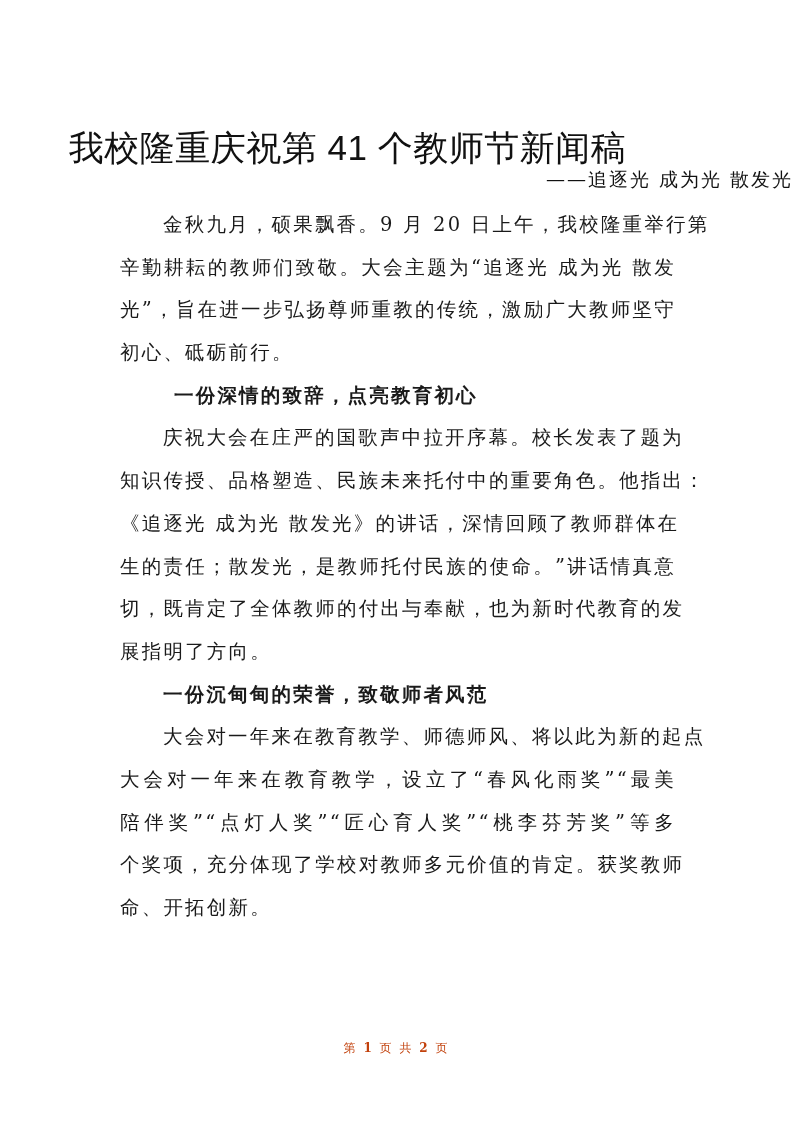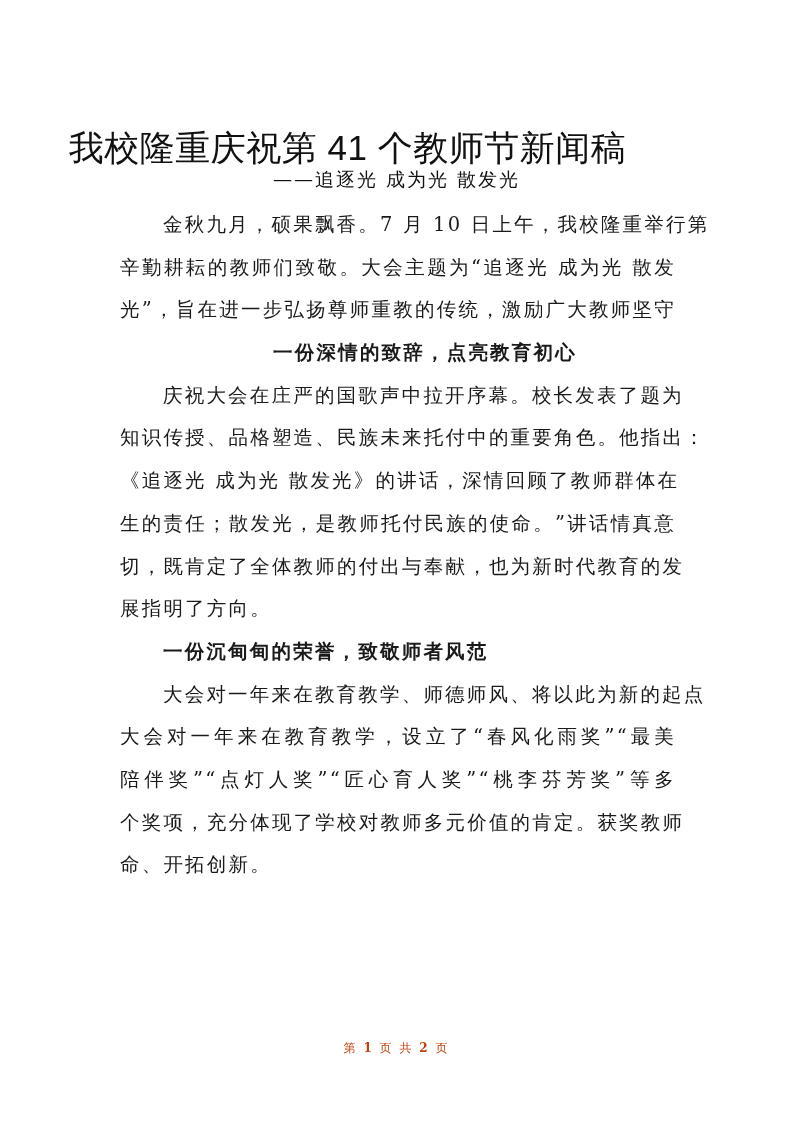--- a/index.html
+++ b/index.html
@@ -34,21 +34,21 @@
       font-family: Liberation Sans, sans-serif;
       color: #111;
       white-space: nowrap;
       margin-top: 23px;
     }
     .subtitle {
       position: absolute;
       left: 0;
       width: 793px;
       top: 164px;
-      text-align: center;
+      text-align: right;
       font-size: 19px;
       line-height: 30px;
       letter-spacing: 2px;
       color: #111;
       white-space: nowrap;
     }
     .body {
       position: absolute;
       left: 120px;
       top: 204px;
@@ -71,21 +71,21 @@
     .line.indent {
       padding-left: 43px;
     }
     .heading {
       display: block;
       white-space: nowrap;
       height: 42.7px;
       font-weight: bold;
       letter-spacing: 2.2px;
     }
-    .heading.h1 { padding-left: 54px; text-align: center; }
+    .heading.h1 { padding-left: 54px; }
     .heading.h2 { padding-left: 43px; }
     .footer {
       position: absolute;
       left: 0;
       width: 793px;
       top: 1040px;
       text-align: center;
       font-size: 12px;
       line-height: 16px;
       letter-spacing: 2px;
@@ -97,23 +97,24 @@
 <body>
 
 <div class="page">
 
   <div class="title">我校隆重庆祝第 41 个教师节新闻稿</div>
   <div class="subtitle">——追逐光 成为光 散发光</div>
 
   <div class="body">
 
     <div>
-      <span class="line indent">金秋九月，硕果飘香。7 月 10 日上午，我校隆重举行第</span>
+      <span class="line indent">金秋九月，硕果飘香。9 月 20 日上午，我校隆重举行第</span>
       <span class="line">辛勤耕耘的教师们致敬。大会主题为“追逐光 成为光 散发</span>
       <span class="line">光”，旨在进一步弘扬尊师重教的传统，激励广大教师坚守</span>
+      <span class="line last">初心、砥砺前行。</span>
     </div>
 
     <div class="heading h1">一份深情的致辞，点亮教育初心</div>
 
     <div>
       <span class="line indent">庆祝大会在庄严的国歌声中拉开序幕。校长发表了题为</span>
       <span class="line">知识传授、品格塑造、民族未来托付中的重要角色。他指出：</span>
       <span class="line">《追逐光 成为光 散发光》的讲话，深情回顾了教师群体在</span>
       <span class="line">生的责任；散发光，是教师托付民族的使命。”讲话情真意</span>
       <span class="line">切，既肯定了全体教师的付出与奉献，也为新时代教育的发</span>

